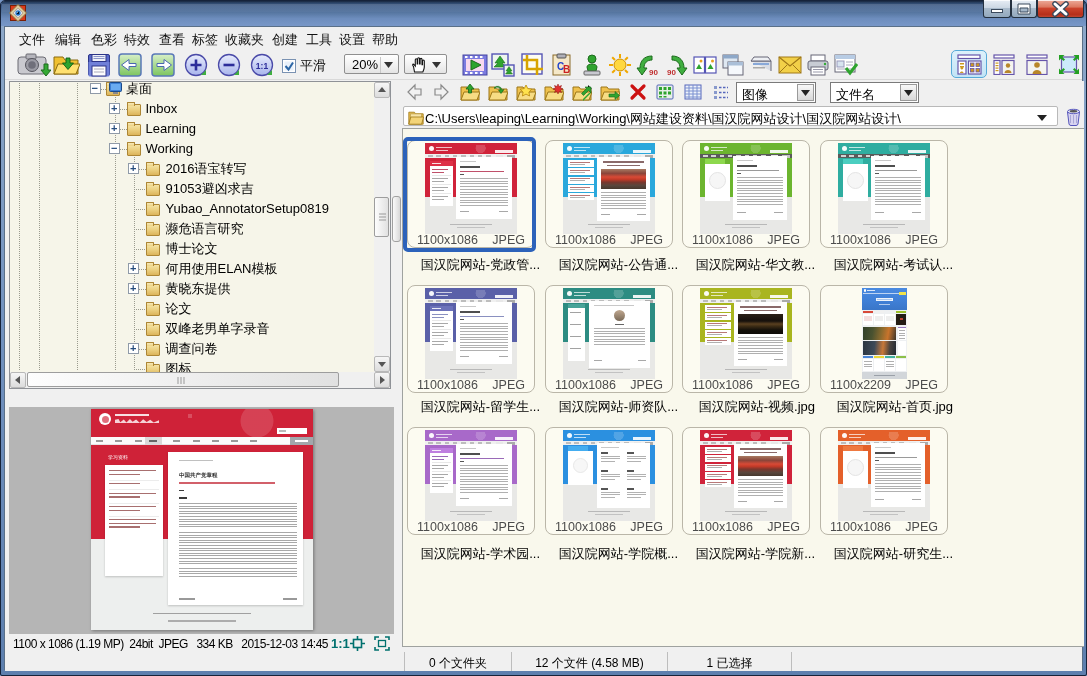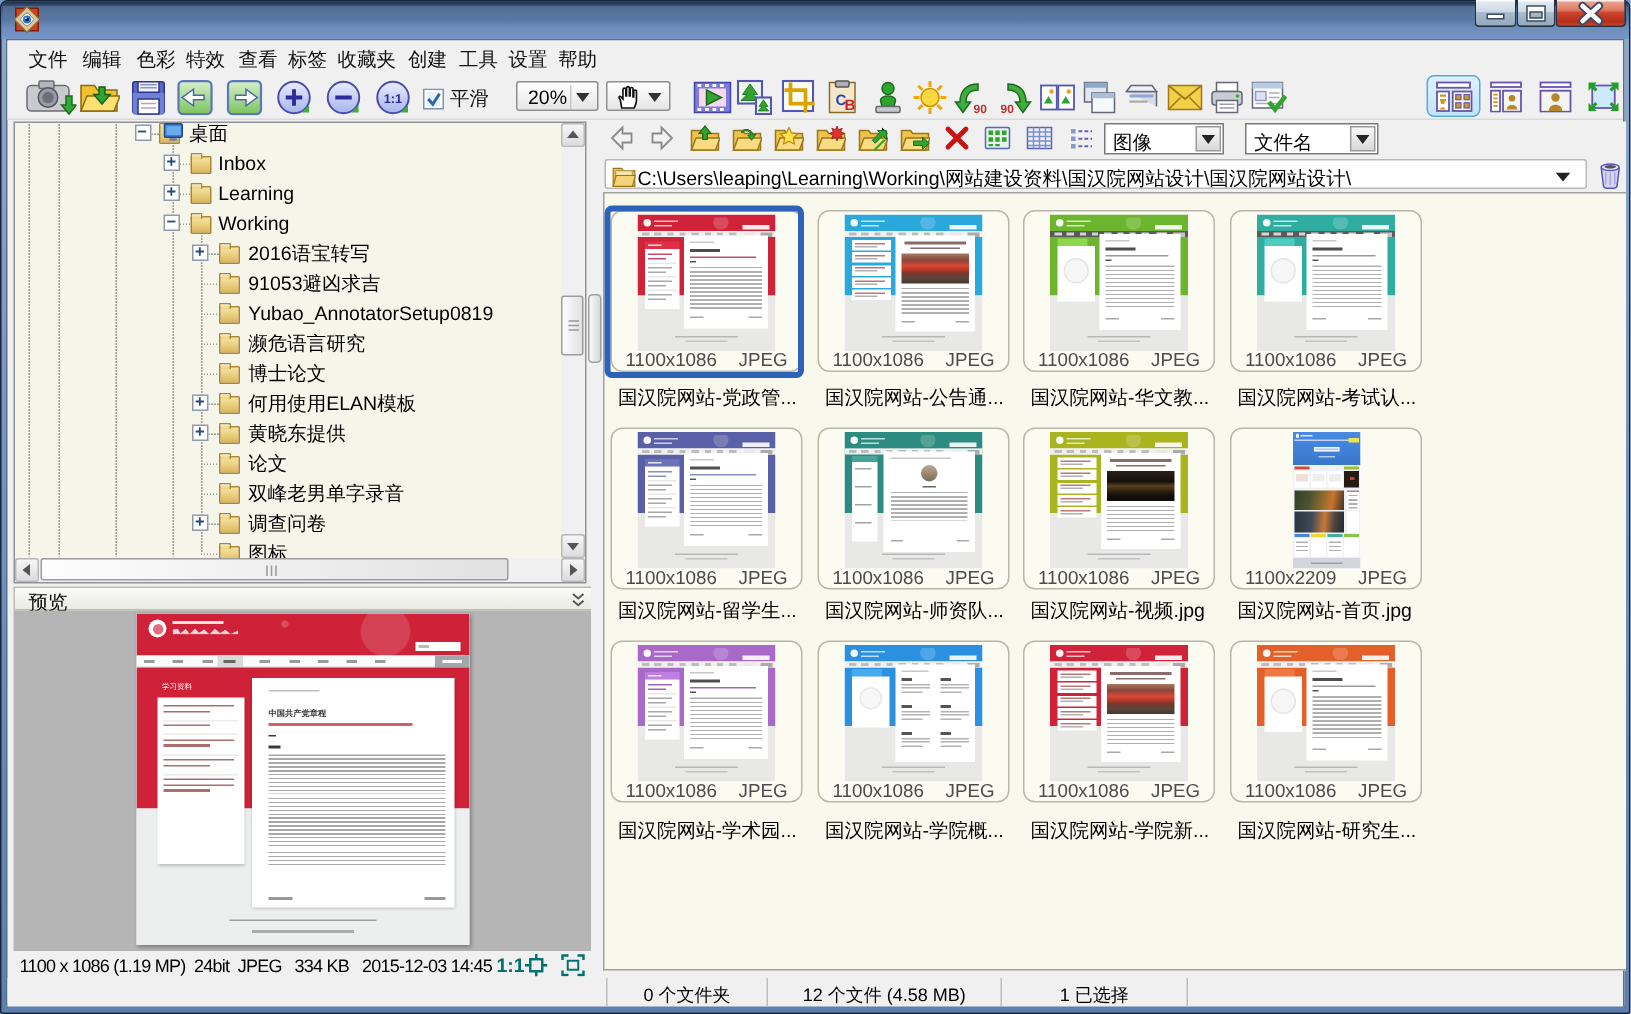--- a/index.html
+++ b/index.html
@@ -38,21 +38,21 @@
 
 #split{position:absolute;left:389px;top:54px;width:8px;height:553px;background:#f0f0f0;}
 #grip{position:absolute;left:387px;top:169px;width:9px;height:46px;background:linear-gradient(90deg,#fafafa,#d8d8d8);border:1px solid #a0a0a0;border-radius:3px;}
 
 #tb2{position:absolute;left:397px;top:54px;width:682px;height:23px;background:#f0f0f0;}
 #addr{position:absolute;left:397px;top:77px;width:682px;height:24px;background:#f0f0f0;}
 #addrbox{position:absolute;left:1px;top:2px;width:655px;height:20px;background:#fff;border:1px solid #b9b9b9;border-radius:2px;font-size:13px;color:#000;white-space:nowrap;}
 #browser{position:absolute;left:397px;top:101px;width:682px;height:519px;background:#f9f8ec;border:1px solid #9fa29f;border-right:none;}
 .card{position:absolute;width:128px;height:108px;background:#fcfbf1;border:1px solid #bab6a8;border-radius:8px;}
 .dims{position:absolute;left:9px;right:9px;bottom:0px;font-size:12.5px;color:#4c4c4c;}
-.fname{position:absolute;width:138px;text-align:left;font-size:13px;color:#000;white-space:nowrap;padding-left:10px;}
+.fname{position:absolute;width:138px;text-align:right;font-size:13px;color:#000;white-space:nowrap;}
 
 #statusbar{position:absolute;left:0px;top:625px;width:1077px;height:19px;background:#f0f0f0;font-size:12px;color:#000;}
 .scell{position:absolute;top:0;height:100%;border-left:1px solid #bdbdbd;}
 
 .site{position:absolute;overflow:hidden;background:#fff;}
 .m{position:absolute;}
 .ml{position:absolute;background-image:repeating-linear-gradient(180deg,#b0b0b0 0 1px,transparent 1px 2.7px);}
 </style>
 </head>
 <body>
@@ -428,26 +428,20 @@
             <path d="M9 3 l-5 4 5 4 z" fill="#555"></path>
           </svg></div>
 <div class="sbtn" style="left:364px;top:0;width:16px;height:16px;"><svg width="14" height="14">
             <path d="M5 3 l5 4 -5 4 z" fill="#555"></path>
           </svg></div>
 <div class="sthumb" style="left:17px;top:0;width:312px;height:15px;"><svg width="312" height="15">
             <path d="M150 4 v7 M153 4 v7 M156 4 v7" stroke="#999" stroke-width="1"></path>
           </svg></div>
 </div>
 </div>
-  <div id="pvhdr">
-      <span style="position:absolute;left:9px;top:1px;">预览</span>
-      <svg style="position:absolute;right:6px;top:3px;" width="11" height="10">
-        <path d="M2 1 l3.5 3 L9 1 M2 5.5 l3.5 3 L9 5.5" fill="none" stroke="#555" stroke-width="1.3"></path>
-      </svg>
-    </div>
   <div id="pvarea">
 <div class="m" style="left:82px;top:2px;width:222px;height:221px;background:#fff;overflow:hidden;box-shadow:1px 1px 3px rgba(0,0,0,.35);">
 <div class="m" style="left:0;top:0;width:222px;height:28px;background:#cf2238"></div>
 <div class="m" style="left:130px;top:-6px;width:60px;height:40px;background:radial-gradient(circle at 60% 45%,rgba(255,255,255,.14) 0 38%,transparent 40%)"></div>
 <div class="m" style="left:95px;top:3px;width:8px;height:8px;background:radial-gradient(circle,rgba(255,255,255,.2) 0 40%,transparent 45%)"></div>
 <div class="m" style="left:8px;top:4px;width:12px;height:12px;border-radius:50%;background:#fff"></div>
 <div class="m" style="left:10.5px;top:6.5px;width:7px;height:7px;border-radius:50%;background:#cf2238;opacity:.65"></div>
 <div class="m" style="left:24px;top:5px;width:34px;height:2px;background:rgba(255,255,255,.85)"></div>
 <div class="m" style="left:24px;top:10px;width:44px;height:4px;background:rgba(255,255,255,.8);clip-path:polygon(0 20%,8% 0,12% 80%,20% 10%,26% 90%,34% 0,40% 70%,48% 15%,56% 95%,64% 5%,72% 75%,80% 20%,88% 90%,100% 30%,100% 100%,0 100%)"></div>
 <div class="m" style="left:186px;top:19px;width:30px;height:5.5px;background:#fff"></div>

